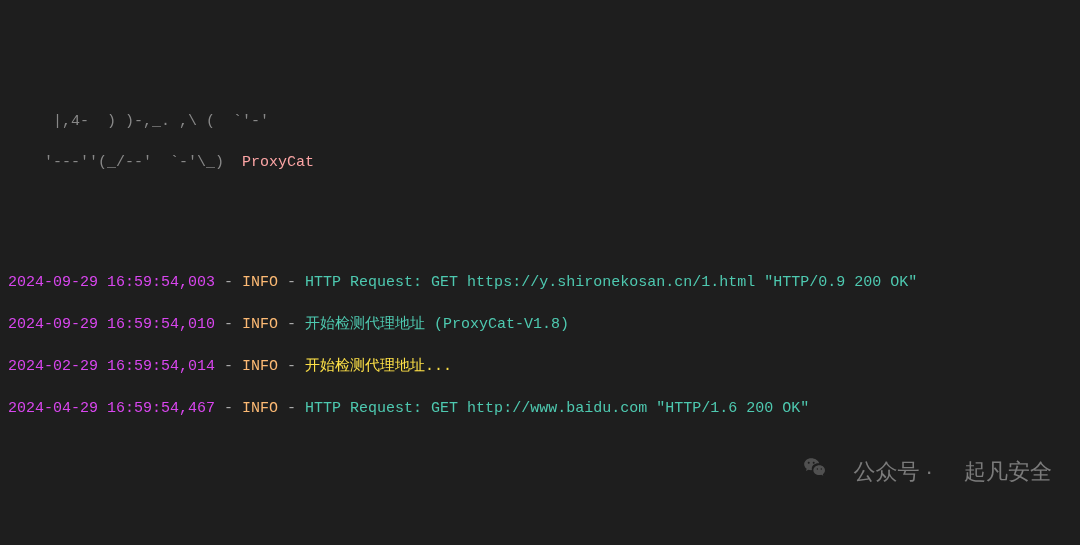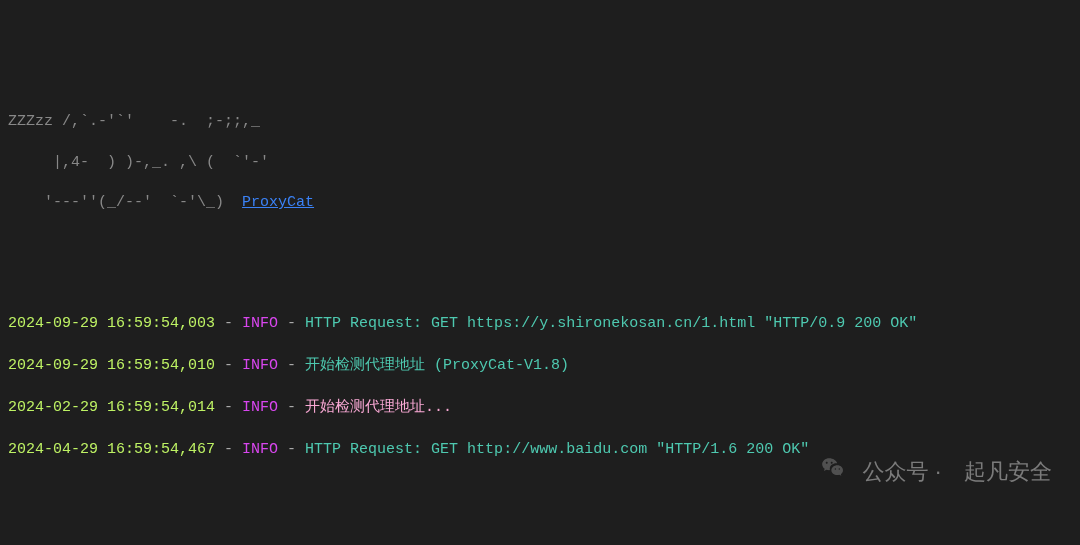--- a/index.html
+++ b/index.html
@@ -9,50 +9,49 @@
       font-family: 'Consolas', 'Monaco', 'Courier New', monospace;
       font-size: 15px;
       line-height: 1.4;
       padding: 8px;
       white-space: pre;
       overflow-x: hidden;
     }
     .ascii-art { color: #888888; line-height: 1.35; }
     .byline { color: #cccccc; }
     .author { color: #4ec9b0; }
-    .app-name { color: #3b82f6; text-decoration: underline; }
-    .ts { color: #bef264; }
+    .app-name { color: #fca5a5; }
+    .ts { color: #d946ef; }
     .dash { color: #aaaaaa; }
-    .level { color: #d946ef; }
+    .level { color: #fdba74; }
     .msg-green { color: #4ec9b0; }
-    .msg-pink { color: #f9a8d4; }
+    .msg-pink { color: #fde047; }
 
     .watermark {
       position: fixed;
       right: 28px;
       bottom: 24px;
       color: rgba(200,200,200,0.55);
       font-size: 22px;
       font-family: sans-serif;
       display: flex;
       align-items: center;
-      gap: 16px;
+      gap: 25px;
     }
     .watermark svg { width: 26px; height: 26px; opacity: 0.55; }
 
     .log-block { margin-top: 16px; }
     .line { display: block; }
   </style>
 </head>
 <body>
 
 
 
 <div class="ascii-art">
-<span class="line">ZZZzz /,`.-'`'    -.  ;-;;,_</span>
 <span class="line">     |,4-  ) )-,_. ,\ (  `'-'</span>
 <span class="line"><span>    '---''(_/--'  `-'\_)  </span><span class="app-name">ProxyCat</span></span>
 </div>
 
 <div class="log-block">
 <span class="line"><span class="ts">2024-09-29 16:59:54,003</span><span class="dash"> - </span><span class="level">INFO</span><span class="dash"> - </span><span class="msg-green">HTTP Request: GET https://y.shironekosan.cn/1.html "HTTP/0.9 200 OK"</span></span>
 <span class="line"><span class="ts">2024-09-29 16:59:54,010</span><span class="dash"> - </span><span class="level">INFO</span><span class="dash"> - </span><span class="msg-green">开始检测代理地址 (ProxyCat-V1.8)</span></span>
 <span class="line"><span class="ts">2024-02-29 16:59:54,014</span><span class="dash"> - </span><span class="level">INFO</span><span class="dash"> - </span><span class="msg-pink">开始检测代理地址...</span></span>
 <span class="line"><span class="ts">2024-04-29 16:59:54,467</span><span class="dash"> - </span><span class="level">INFO</span><span class="dash"> - </span><span class="msg-green">HTTP Request: GET http://www.baidu.com "HTTP/1.6 200 OK"</span></span>
 </div>

